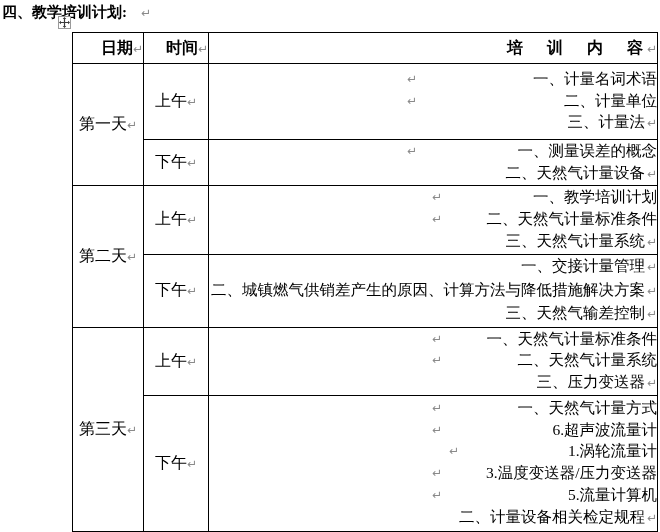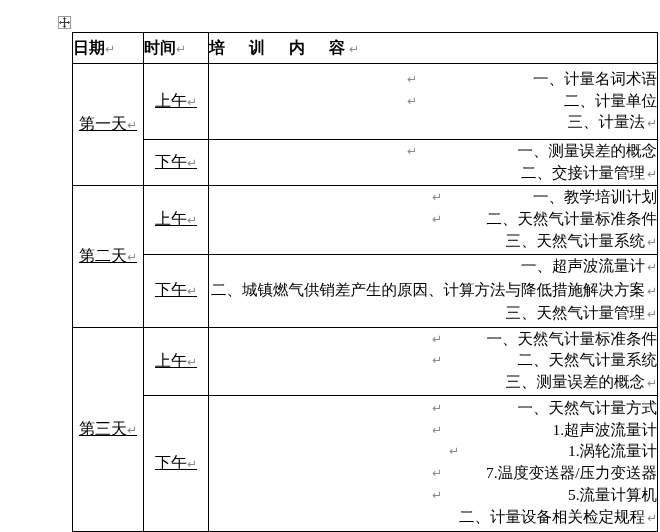--- a/index.html
+++ b/index.html
@@ -47,25 +47,25 @@
   col.c2{width:65px;}
   col.c3{width:449px;}
   tr.h-hdr{height:31px;}
   tr.h-d1am{height:76px;}
   tr.h-d1pm{height:44px;}
   tr.h-d2am{height:68px;}
   tr.h-d2pm{height:73px;}
   tr.h-d3am{height:68px;}
   tr.h-d3pm{height:136px;}
   th.hdr-cell{
-    font-size:16px;font-weight:bold;text-align:left;margin-top:13px;
+    font-size:16px;font-weight:bold;text-align:right;margin-top:13px;
   }
   th.content-hdr span.txt{white-space:pre;letter-spacing:4px;}
   td.day-cell,td.time-cell{
-    font-size:16px;text-align:center;text-decoration:underline;
+    font-size:16px;text-align:center;
   }
   td.content-cell{
     font-size:15.5px;
     padding-left:7px;padding-right:2px;
     text-align:right;
   }
   .line{
     position:relative;
     line-height:21.7px;
     white-space:nowrap;
@@ -73,20 +73,23 @@
   .line .mark{margin-left:2px;}
   .line.far1 .mark{position:absolute;left:198px;top:1px;margin-left:0;}
   .line.far2 .mark{position:absolute;left:223px;top:1px;margin-left:0;}
   .line.far3 .mark{position:absolute;left:240px;top:1px;margin-left:0;}
 </style>
 </head>
 <body>
 
 <div class="page">
 
+  <div class="doc-title">
+    <span>四、教学培训计划:</span><span class="mark title-mark">↵</span>
+  </div>
 
   <div class="table-handle">
     <span style="display:flex;">
       <svg width="11" height="11" viewBox="0 0 11 11">
         <path d="M5.5 0 L7.3 2 L6.1 2 L6.1 4.9 L9 4.9 L9 3.7 L11 5.5 L9 7.3 L9 6.1 L6.1 6.1 L6.1 9 L7.3 9 L5.5 11 L3.7 9 L4.9 9 L4.9 6.1 L2 6.1 L2 7.3 L0 5.5 L2 3.7 L2 4.9 L4.9 4.9 L4.9 2 L3.7 2 Z" fill="#3a3a3a"></path>
       </svg>
     </span>
   </div>
 
   <table class="plan">
@@ -121,21 +124,21 @@
         <div class="line far1"><span>二、计量单位</span><span class="mark">↵</span></div>
         <div class="line"><span>三、计量法</span><span class="mark">↵</span></div>
       </td>
     </tr>
     <tr class="h-d1pm">
       <td class="time-cell">
         <span>下午</span><span class="mark">↵</span>
       </td>
       <td class="content-cell">
         <div class="line far1"><span>一、测量误差的概念</span><span class="mark">↵</span></div>
-        <div class="line"><span>二、交接计量管理</span><span class="mark">↵</span></div>
+        <div class="line"><span>二、天然气计量设备</span><span class="mark">↵</span></div>
       </td>
     </tr>
 
     <tr class="h-d2am">
       <td class="day-cell" rowspan="2">
         <span>第二天</span><span class="mark">↵</span>
       </td>
       <td class="time-cell">
         <span>上午</span><span class="mark">↵</span>
       </td>
@@ -143,48 +146,48 @@
         <div class="line far2"><span>一、教学培训计划</span><span class="mark">↵</span></div>
         <div class="line far2"><span>二、天然气计量标准条件</span><span class="mark">↵</span></div>
         <div class="line"><span>三、天然气计量系统</span><span class="mark">↵</span></div>
       </td>
     </tr>
     <tr class="h-d2pm">
       <td class="time-cell">
         <span>下午</span><span class="mark">↵</span>
       </td>
       <td class="content-cell">
-        <div class="line"><span>一、超声波流量计</span><span class="mark">↵</span></div>
+        <div class="line"><span>一、交接计量管理</span><span class="mark">↵</span></div>
         <div class="line"><span>二、城镇燃气供销差产生的原因、计算方法与降低措施解决方案</span><span class="mark">↵</span></div>
-        <div class="line"><span>三、天然气计量管理</span><span class="mark">↵</span></div>
+        <div class="line"><span>三、天然气输差控制</span><span class="mark">↵</span></div>
       </td>
     </tr>
 
     <tr class="h-d3am">
       <td class="day-cell" rowspan="2">
         <span>第三天</span><span class="mark">↵</span>
       </td>
       <td class="time-cell">
         <span>上午</span><span class="mark">↵</span>
       </td>
       <td class="content-cell">
         <div class="line far2"><span>一、天然气计量标准条件</span><span class="mark">↵</span></div>
         <div class="line far2"><span>二、天然气计量系统</span><span class="mark">↵</span></div>
-        <div class="line"><span>三、测量误差的概念</span><span class="mark">↵</span></div>
+        <div class="line"><span>三、压力变送器</span><span class="mark">↵</span></div>
       </td>
     </tr>
     <tr class="h-d3pm">
       <td class="time-cell">
         <span>下午</span><span class="mark">↵</span>
       </td>
       <td class="content-cell">
         <div class="line far2"><span>一、天然气计量方式</span><span class="mark">↵</span></div>
-        <div class="line far2"><span>1.超声波流量计</span><span class="mark">↵</span></div>
+        <div class="line far2"><span>6.超声波流量计</span><span class="mark">↵</span></div>
         <div class="line far3"><span>1.涡轮流量计</span><span class="mark">↵</span></div>
-        <div class="line far2"><span>7.温度变送器/压力变送器</span><span class="mark">↵</span></div>
+        <div class="line far2"><span>3.温度变送器/压力变送器</span><span class="mark">↵</span></div>
         <div class="line far2"><span>5.流量计算机</span><span class="mark">↵</span></div>
         <div class="line"><span>二、计量设备相关检定规程</span><span class="mark">↵</span></div>
       </td>
     </tr>
 
   </tbody>
     </table>
 </div>
 
 </body></html>

